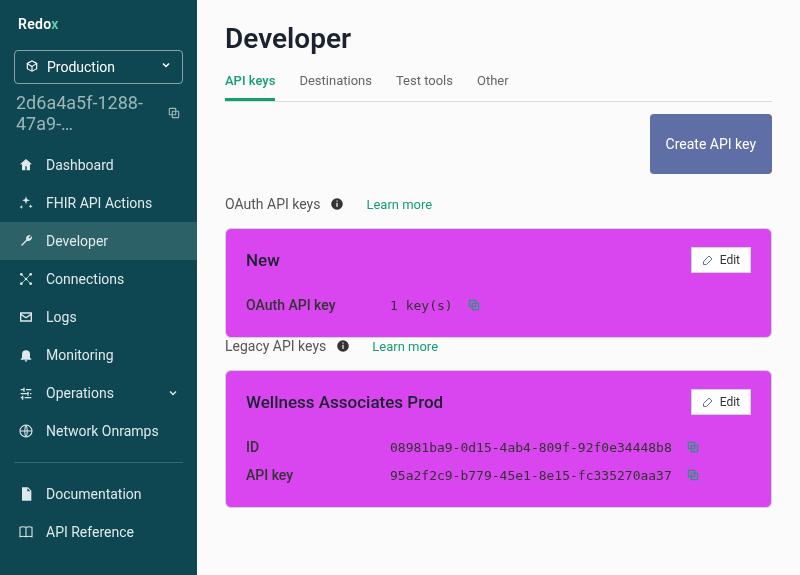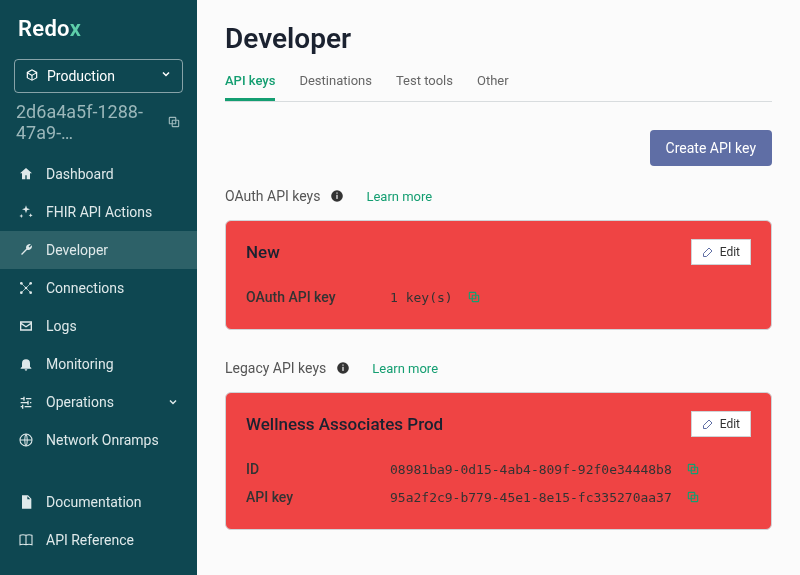--- a/index.html
+++ b/index.html
@@ -1,42 +1,42 @@
 <!DOCTYPE html>
 <html><head>
 <meta charset="utf-8">
 <style>
 * { margin: 0; padding: 0; box-sizing: border-box; font-family: -apple-system, BlinkMacSystemFont, "Segoe UI", Roboto, sans-serif; }
 body { width: 800px; height: 575px; overflow: hidden; display: flex; background: #fff; }
 .sidebar { width: 197px; flex-shrink: 0; background: #0e4751; color: #fff; display: flex; flex-direction: column; padding: 16px 0; }
-.logo { padding: 0 18px 12px; font-size: 22px; font-weight: 600; letter-spacing: 0.3px; }
+.logo { padding: 0 18px 12px; font-size: 14px; font-weight: 600; letter-spacing: 0.3px; }
 .logo .x { color: #5ecfaa; }
 .env-select { margin: 6px 14px 8px; border: 1px solid rgba(255,255,255,0.5); border-radius: 4px; padding: 8px 10px; display: flex; gap: 8px; font-size: 14px; cursor: pointer; }
 .env-select .cube { width: 14px; height: 14px; }
 .env-select .label { flex: 1; }
 .env-select .chev { width: 12px; height: 12px; }
 .env-id { margin: 0 16px 12px; font-size: 18px; color: #9bb7ba; display: flex; align-items: center; gap: 15px; }
 .nav { list-style: none; }
 .nav-item { display: flex; align-items: center; gap: 12px; padding: 11px 18px; font-size: 14px; color: #dfe9ea; cursor: pointer; }
 .nav-item.active { background: #2d6168; }
 .nav-item .icon { width: 16px; height: 16px; flex-shrink: 0; }
 .nav-item .chev { width: 12px; height: 12px; margin-left: auto; }
 .sidebar-divider { height: 1px; background: rgba(255,255,255,0.18); margin: 12px 14px; }
 .main { flex: 1; padding: 22px 28px; background: #fbfbfb; overflow-y: auto; }
 .page-title { font-size: 28px; font-weight: 600; color: #1b2230; margin-bottom: 18px; }
-.tabs { display: flex; gap: 24px; border-bottom: 1px solid #d8dcde; margin-bottom: 28px; font-size: 13px; }
+.tabs { display: flex; gap: 24px; border-bottom: 1px solid #d8dcde; margin-bottom: 12px; font-size: 13px; }
 .tab { padding-bottom: 10px; color: #666; cursor: pointer; border-bottom: 3px solid transparent; }
 .tab.active { color: #149e71; border-bottom-color: #149e71; font-weight: 500; }
 .action-row { display: flex; justify-content: flex-end; margin-bottom: 22px; }
-.btn-primary { background: #5f6ea5; color: #fff; border: none; padding: 10px 16px; border-radius: 4px; font-size: 14px; cursor: pointer; }
+.btn-primary { background: #5f6ea5; color: #fff; border: none; padding: 22px 16px; border-radius: 4px; font-size: 14px; cursor: pointer; }
 .section-head { display: flex; align-items: center; gap: 10px; margin-bottom: 16px; }
 .section-title { font-size: 14px; color: #555; }
 .info-icon { width: 14px; height: 14px; color: #333; }
 .learn-more { color: #149e71; font-size: 13px; margin-left: 12px; cursor: pointer; }
-.card { border: 1px solid #cfd4d7; border-radius: 6px; background: #ef4444; padding: 18px 20px; margin-bottom: 30px; }
+.card { border: 1px solid #cfd4d7; border-radius: 6px; background: #d946ef; padding: 18px 20px; }
 .card-head { display: flex; align-items: center; justify-content: space-between; margin-bottom: 18px; }
 .card-title { font-size: 17px; font-weight: 500; color: #1b2230; }
 .edit-btn { border: 1px solid #cfd4d7; background: #fff; border-radius: 0; padding: 5px 10px; font-size: 12px; display: flex; align-items: center; gap: 6px; cursor: pointer; color: #333; }
 .edit-btn svg { width: 12px; height: 12px; }
 .kv-row { display: flex; align-items: center; gap: 14px; padding: 6px 0; font-size: 14px; }
 .kv-key { width: 130px; flex-shrink: 0; color: #333; font-weight: 500; }
 .kv-val { color: #333; font-family: ui-monospace, Menlo, monospace; font-size: 13px; }
 .copy-icon { width: 14px; height: 14px; color: #149e71; cursor: pointer; flex-shrink: 0; }
 svg { display: block; }
 </style>

